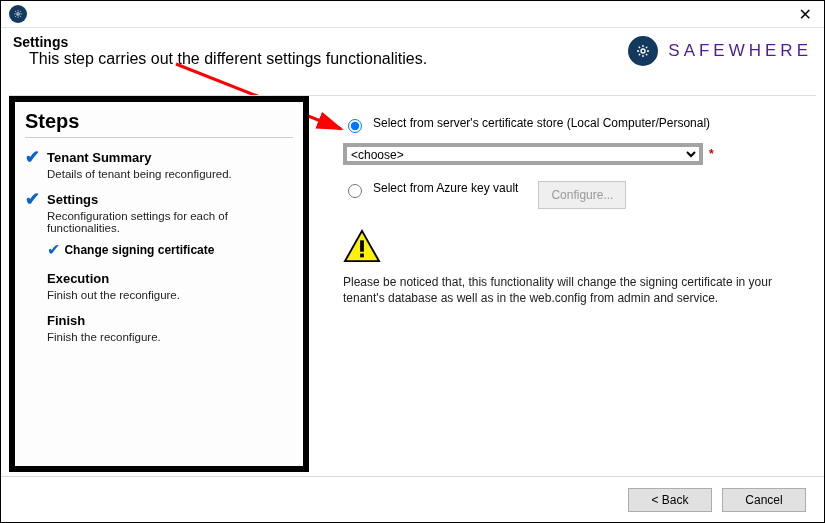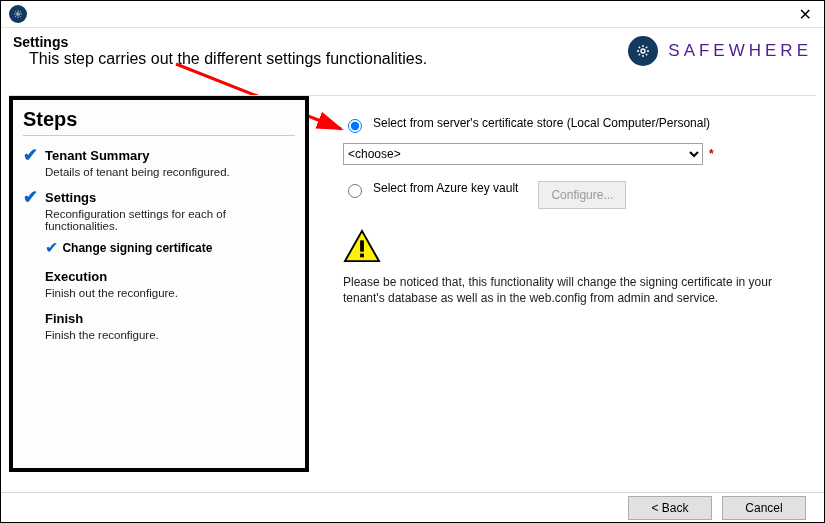--- a/index.html
+++ b/index.html
@@ -71,21 +71,21 @@
     display: flex;
     position: absolute;
     top: 94px;
     left: 8px;
     right: 8px;
     bottom: 50px;
     border-top: 1px solid #e0e0e0;
   }
   .sidebar {
     width: 300px;
-    border: 4px solid #000000;
+    border: 6px solid #000000;
     background: #fdfdfd;
     padding: 8px 10px;
     box-sizing: border-box;
     overflow: hidden;
   }
   .sidebar h2 {
     font-size: 20px;
     margin: 0 0 8px 0;
     border-bottom: 1px solid #ccc;
     padding-bottom: 4px;
@@ -141,21 +141,21 @@
   }
   .select-wrap {
     display: flex;
     align-items: center;
     gap: 6px;
     margin: 6px 0 16px 0;
   }
   select.cert {
     width: 360px;
     height: 22px;
-    border: 1px solid #a3a3a3;
+    border: 4px solid #a3a3a3;
     font-size: 12px;
     background: #fff;
   }
   .req {
     color: #cc0000;
     font-weight: bold;
   }
   .cfg-btn {
     background: #efefef;
     border: 1px solid #c8c8c8;
@@ -175,21 +175,21 @@
   .warn-text {
     font-size: 12px;
     color: #222;
     max-width: 430px;
     line-height: 1.35;
   }
 
   .footer {
     position: absolute;
     left: 0; right: 0; bottom: 0;
-    height: 30px;
+    height: 46px;
     border-top: 1px solid #d8d8d8;
     display: flex;
     align-items: center;
     justify-content: flex-end;
     gap: 10px;
     padding-right: 18px;
     box-sizing: border-box;
   }
   .footer button {
     background: #e1e1e1;

